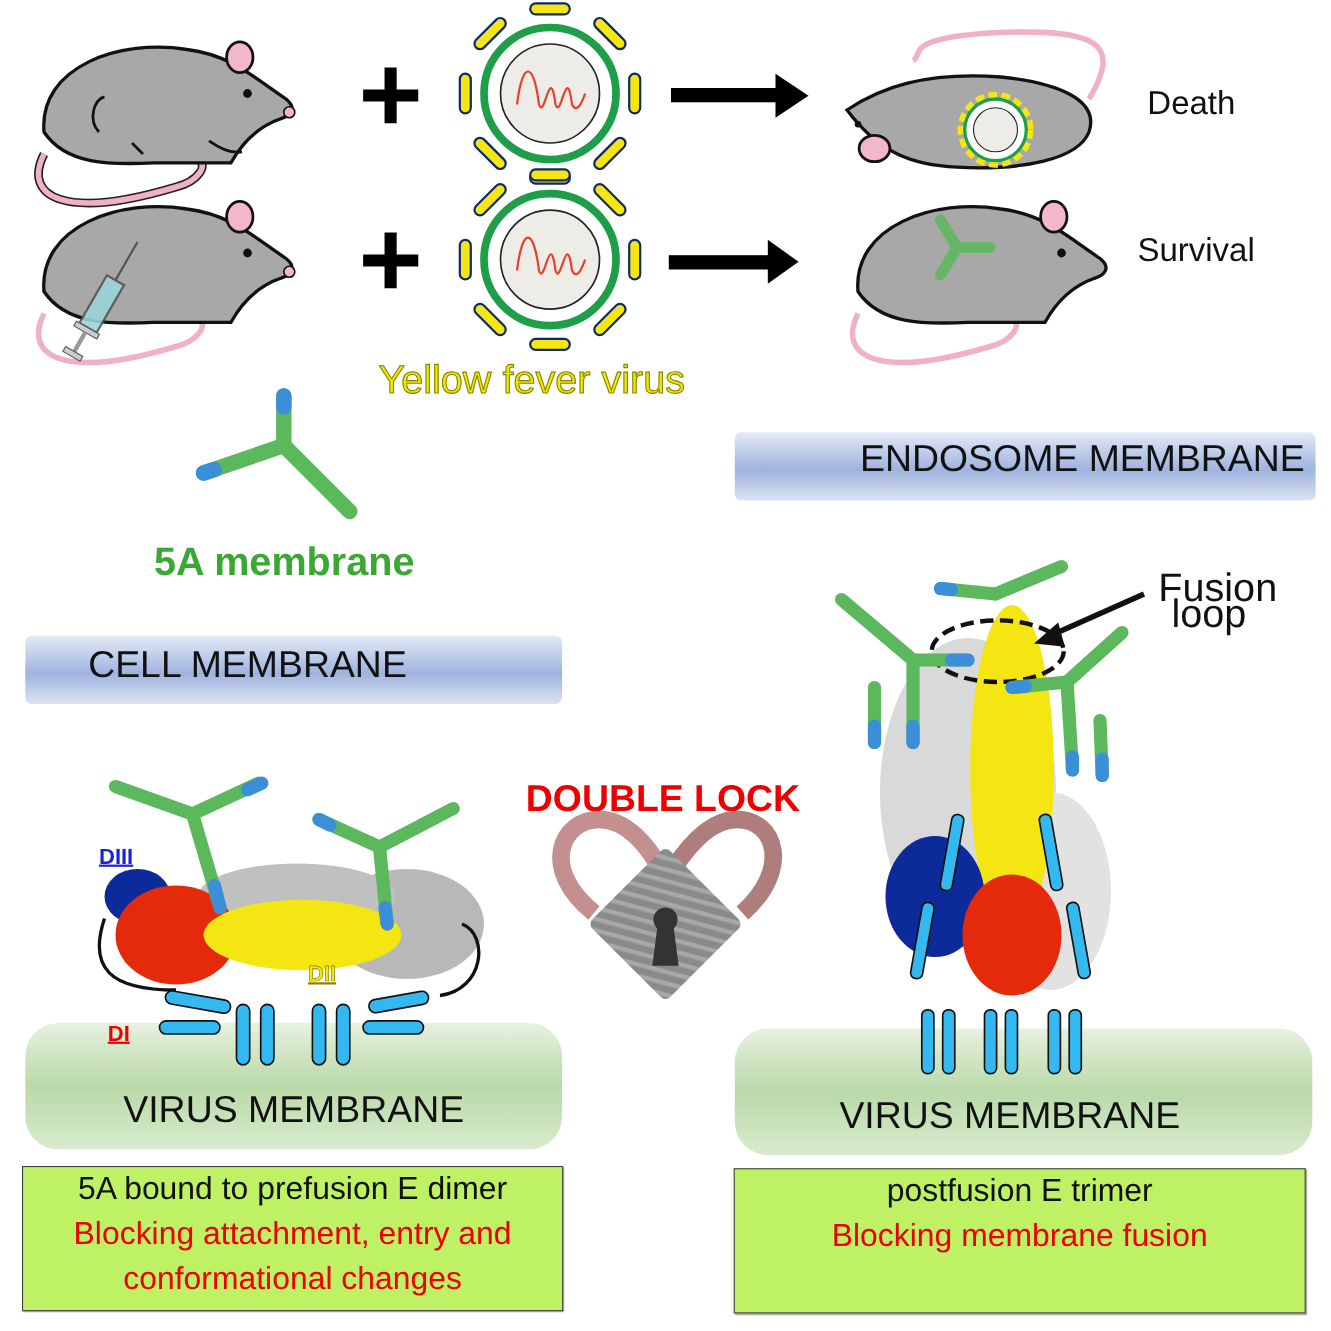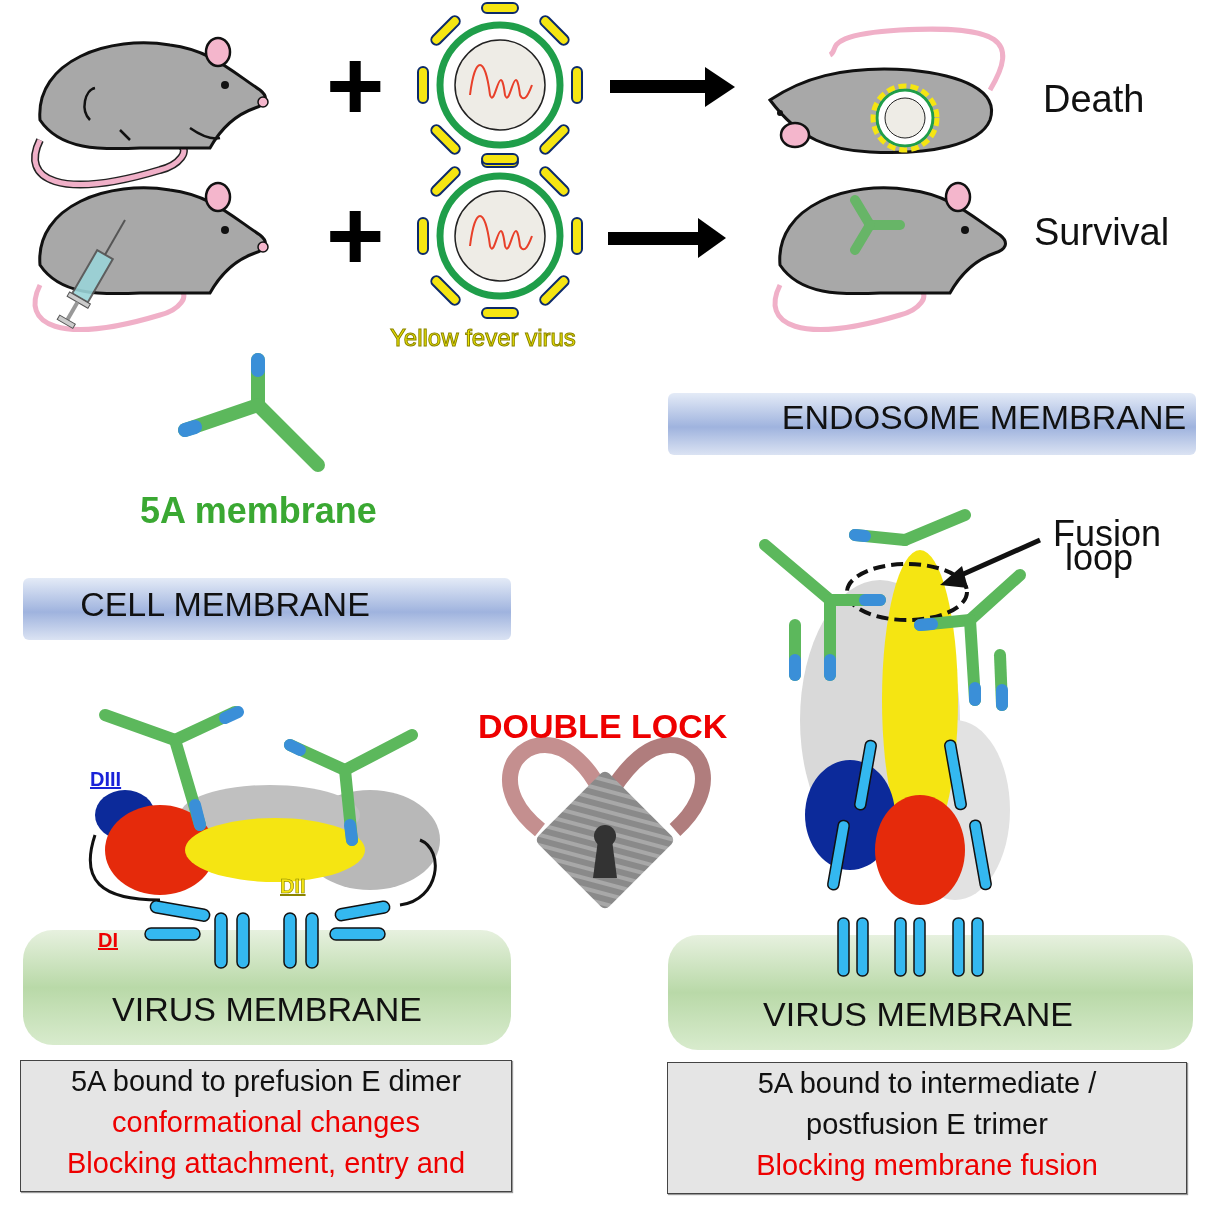--- a/index.html
+++ b/index.html
@@ -1,26 +1,26 @@
 <!DOCTYPE html>
 <html><head>
 <meta charset="utf-8">
 <style>
   html,body{margin:0;padding:0;background:#fff;}
   body{width:1210px;height:1210px;position:relative;overflow:hidden;font-family:"Liberation Sans",sans-serif;}
   .txt{position:absolute;white-space:nowrap;font-family:"Liberation Sans",sans-serif;}
   svg{position:absolute;left:0;top:0;}
   .membrane-label{font-size:34px;color:#111;text-align:center;}
-  .outcome{font-size:38px;color:#111;}
-  .yfv{font-size:24px;color:#f0e800;margin-left:46px;-webkit-text-stroke:1px #8a8400;}
+  .outcome{font-size:30px;color:#111;}
+  .yfv{font-size:36px;color:#f0e800;-webkit-text-stroke:1px #8a8400;}
   .ab-label{font-size:36px;font-weight:bold;color:#3aa832;}
   .domain-lbl{font-size:20px;font-weight:bold;text-decoration:underline;}
   .double-lock{font-size:34px;font-weight:bold;color:#ee0000;}
   .fusion{font-size:36px;color:#111;line-height:48px;}
-  .box{position:absolute;border:1.5px solid #444;background:#e5e5e5;box-shadow:1px 1px 1px #999;text-align:center;font-size:29px;line-height:41px;}
+  .box{position:absolute;border:1.5px solid #444;background:#bef264;box-shadow:1px 1px 1px #999;text-align:center;font-size:29px;line-height:41px;}
   .box .red{color:#ee0000;}
   .box .blk{color:#111;}
 </style>
 </head>
 <body>
 
 <svg width="1210" height="1210" viewBox="0 0 1210 1210">
   <defs>
     <linearGradient id="memTop" x1="0" y1="0" x2="0" y2="1">
       <stop offset="0" stop-color="#e4ebf7"></stop>
@@ -241,20 +241,19 @@
 
 <div class="txt double-lock" style="left:478px;top:707px;">DOUBLE LOCK</div>
 
 <div class="txt membrane-label" style="left:668px;top:398px;width:632px;">ENDOSOME MEMBRANE</div>
 <div class="txt membrane-label" style="left:668px;top:995px;width:500px;">VIRUS MEMBRANE</div>
 <div class="txt fusion" style="left:1053px;top:510px;">Fusion</div>
 <div class="txt fusion" style="left:1065px;top:534px;">loop</div>
 
 <div class="box" style="left:20px;top:1060px;width:490px;height:130px;">
   <div class="blk">5A bound to prefusion E dimer</div>
+  <div class="red">Blocking attachment, entry and</div>
   <div class="red">conformational changes</div>
-  <div class="red">Blocking attachment, entry and</div>
 </div>
 <div class="box" style="left:667px;top:1062px;width:518px;height:130px;">
-  <div class="blk">5A bound to intermediate /</div>
   <div class="blk">postfusion E trimer</div>
   <div class="red">Blocking membrane fusion</div>
 </div>
 
 </body></html>

